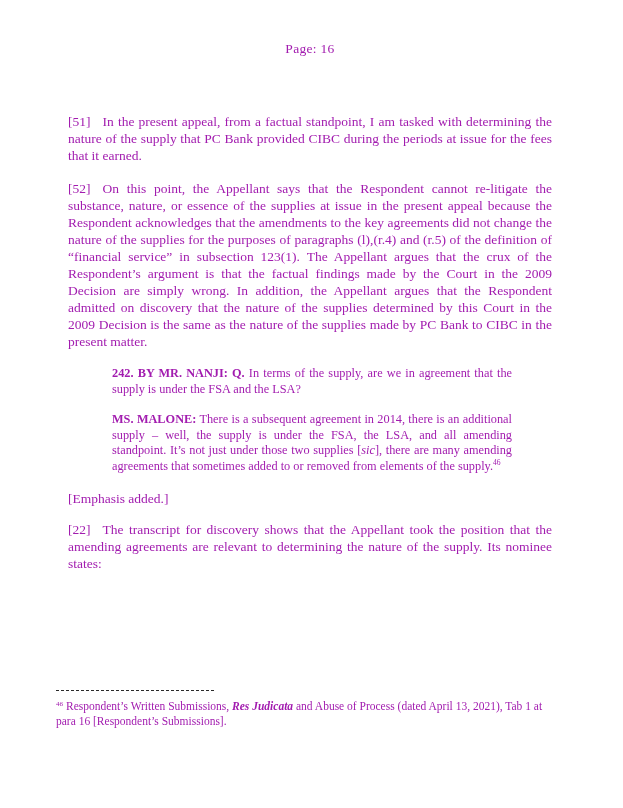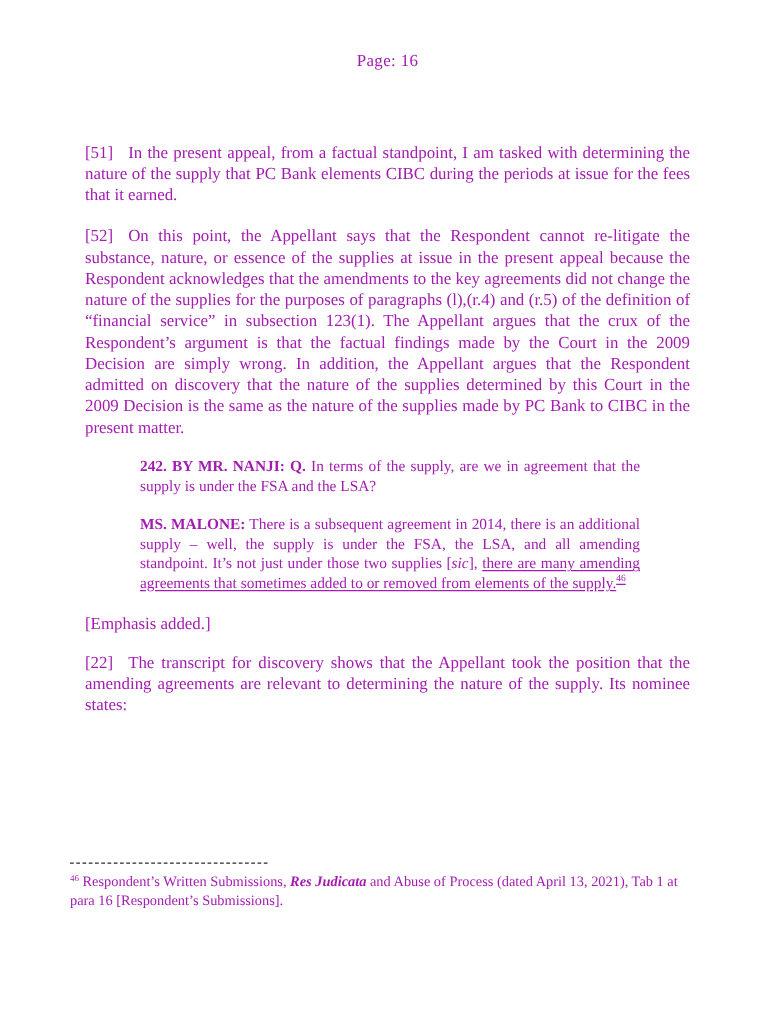--- a/index.html
+++ b/index.html
@@ -32,21 +32,21 @@
   .pnum { margin-right: 12px; margin-top: 24px; }
   .quote-block {
     margin: 0 40px 16px 44px;
     font-size: 12.3px;
     line-height: 15.5px;
     text-align: justify;
   }
   .qpara { margin: 0 0 15px 0; }
   .qpara:last-child { margin-bottom: 0; }
   .qlabel { font-weight: bold; margin-top: 16px; }
-  .ul { text-decoration: underline; text-underline-offset: 2px; }
+  .ul { text-underline-offset: 2px; }
   sup {
     font-size: 0.62em;
     line-height: 0;
     vertical-align: baseline;
     position: relative;
     top: -0.55em;
   }
   .emphasis-note {
     font-size: 13.5px;
     line-height: 17px;
@@ -73,21 +73,21 @@
   .fn-cite { font-style: italic; font-weight: 600; }
 </style>
 </head>
 <body>
 
 <div class="page">
   <div class="content">
 
     <div class="page-header">Page: 16</div>
 
-    <div class="para"><span class="pnum">[51]</span><span>In the present appeal, from a factual standpoint, I am tasked with determining the nature of the supply that PC Bank elements CIBC during the periods at issue for the fees that it earned.</span></div>
+    <div class="para"><span class="pnum">[51]</span><span>In the present appeal, from a factual standpoint, I am tasked with determining the nature of the supply that PC Bank provided CIBC during the periods at issue for the fees that it earned.</span></div>
 
     <div class="para"><span class="pnum">[52]</span><span>On this point, the Appellant says that the Respondent cannot re-litigate the substance, nature, or essence of the supplies at issue in the present appeal because the Respondent acknowledges that the amendments to the key agreements did not change the nature of the supplies for the purposes of paragraphs (l),(r.4) and (r.5) of the definition of “financial service” in subsection 123(1). The Appellant argues that the crux of the Respondent’s argument is that the factual findings made by the Court in the 2009 Decision are simply wrong. In addition, the Appellant argues that the Respondent admitted on discovery that the nature of the supplies determined by this Court in the 2009 Decision is the same as the nature of the supplies made by PC Bank to CIBC in the present matter.</span></div>
 
 
 
     <div class="quote-block">
       <p class="qpara">
         <span class="qlabel">242. BY MR. NANJI: Q.</span>
         <span>In terms of the supply, are we in agreement that the supply is under the FSA and the LSA?</span>
       </p>

